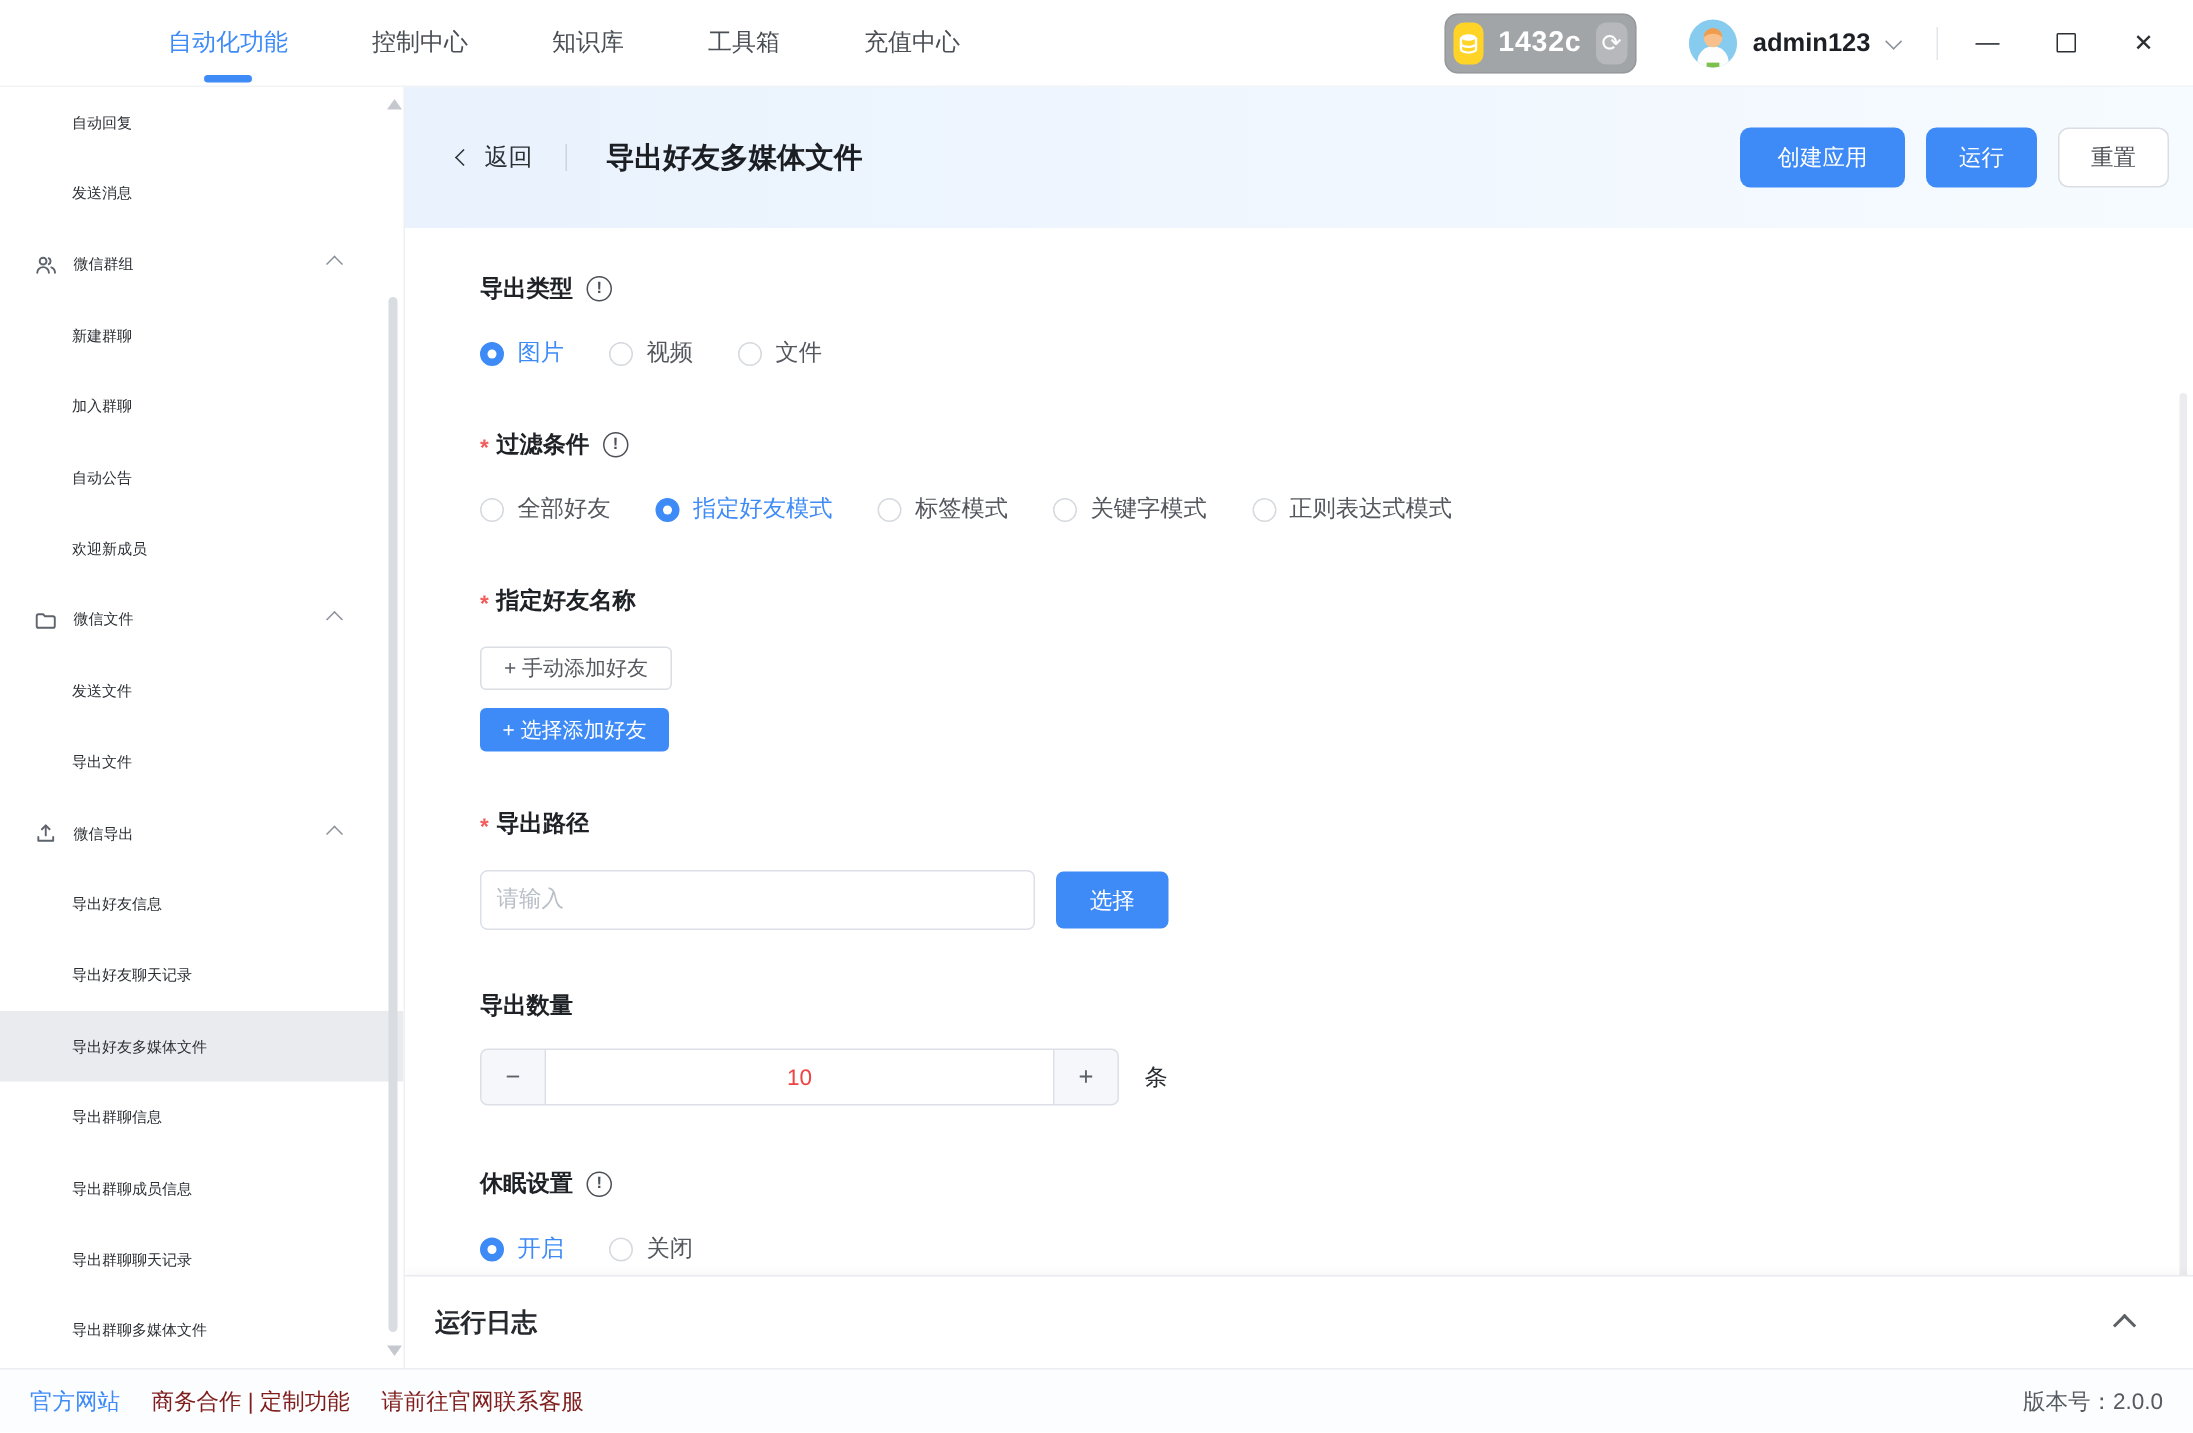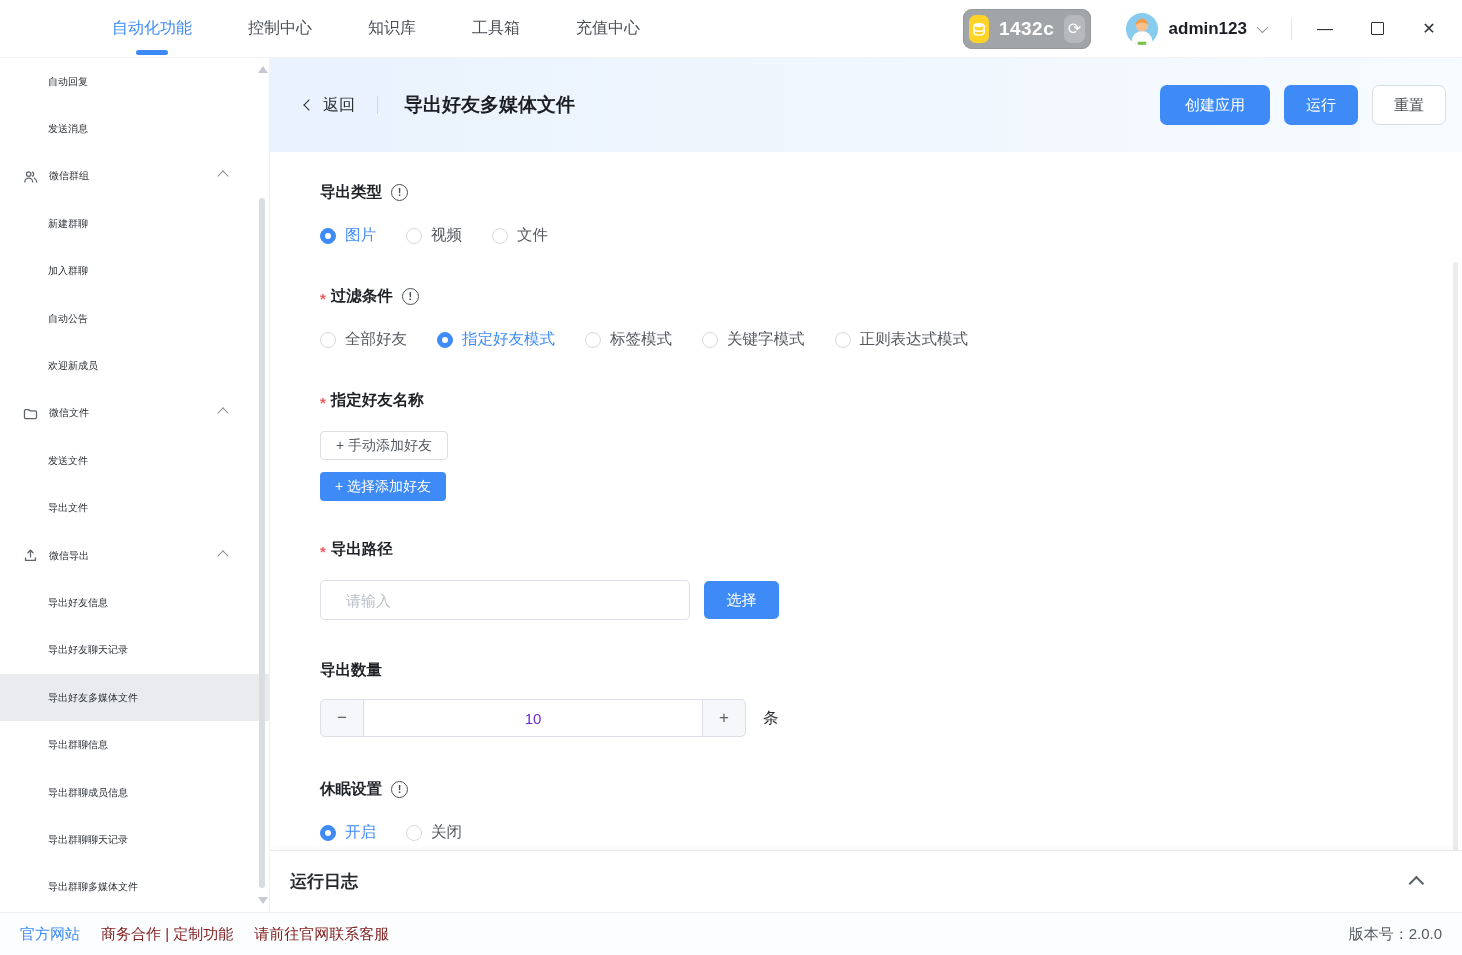--- a/index.html
+++ b/index.html
@@ -73,26 +73,26 @@
   .rdot.checked { background:#3e8bf7; border-color:#3e8bf7; }
   .rdot.checked::after { content:""; position:absolute; inset:0; margin:auto; width:6px; height:6px; border-radius:50%; background:#fff; }
   .rlabel { font-size:15.5px; color:#54585e; }
   .radio.on .rlabel { color:#3e8bf7; }
   .mt22 { margin-top:22px; } .mt40 { margin-top:40px; } .mt38 { margin-top:38px; }
   .mt20 { margin-top:20px; } .mt12 { margin-top:12px; } .mt18 { margin-top:18px; } .mt42 { margin-top:42px; }
   .sm-btn { height:29px; border-radius:4px; font-size:14px; padding:0 15px; display:inline-flex; align-items:center; cursor:pointer; border:none; font-family:inherit; }
   .sm-btn.outline { background:#fff; border:1px solid #dadde2; color:#565b61; }
   .sm-btn.blue { background:#3e8bf7; color:#fff; }
   .path-row { display:flex; align-items:center; gap:14px; }
-  .path-input { width:370px; height:40px; border:1px solid #dcdfe6; border-radius:5px; padding:0 25px; font-size:15px; color:#404040; font-family:Liberation Sans, sans-serif; outline:none; }
+  .path-input { width:370px; height:40px; border:1px solid #dcdfe6; border-radius:5px; padding:0 10px; font-size:15px; color:#404040; font-family:Liberation Mono, monospace; outline:none; }
   .path-input::placeholder { color:#b9bfc8; }
   .choose-btn { width:75px; height:38px; border-radius:5px; }
   .stepper { display:flex; width:426px; height:38px; border:1px solid #dcdfe6; border-radius:5px; overflow:hidden; background:#f5f7fa; }
   .step-btn { width:42px; display:flex; align-items:center; justify-content:center; font-size:17px; color:#5c6166; cursor:pointer; flex:none; }
-  .step-input { flex:1; border:none; border-left:1px solid #dcdfe6; border-right:1px solid #dcdfe6; text-align:center; font-size:15px; color:#6d28d9; font-family:inherit; outline:none; background:#fff; }
+  .step-input { flex:1; border:none; border-left:1px solid #dcdfe6; border-right:1px solid #dcdfe6; text-align:center; font-size:15px; color:#ef4444; font-family:inherit; outline:none; background:#fff; }
   .count-row { display:flex; align-items:center; gap:17px; }
   .unit { font-size:15.5px; color:#2b2f34; }
   .main-thumb { position:absolute; top:110px; right:4px; width:5px; height:690px; border-radius:3px; background:#ececee; }
 
   
   .log-bar { position:absolute; left:0; right:0; bottom:0; height:62px; background:#fff; border-top:1px solid #e8eaee; box-shadow:0 -2px 6px rgba(0,0,0,.03); display:flex; align-items:center; padding:0 38px 0 20px; }
   .log-title { font-size:17px; font-weight:700; color:#26292e; }
   .log-chev { margin-left:auto; width:11px; height:11px; border-right:2px solid #5c6166; border-bottom:2px solid #5c6166; transform:rotate(-135deg) translateY(-3px); cursor:pointer; }
 
   

